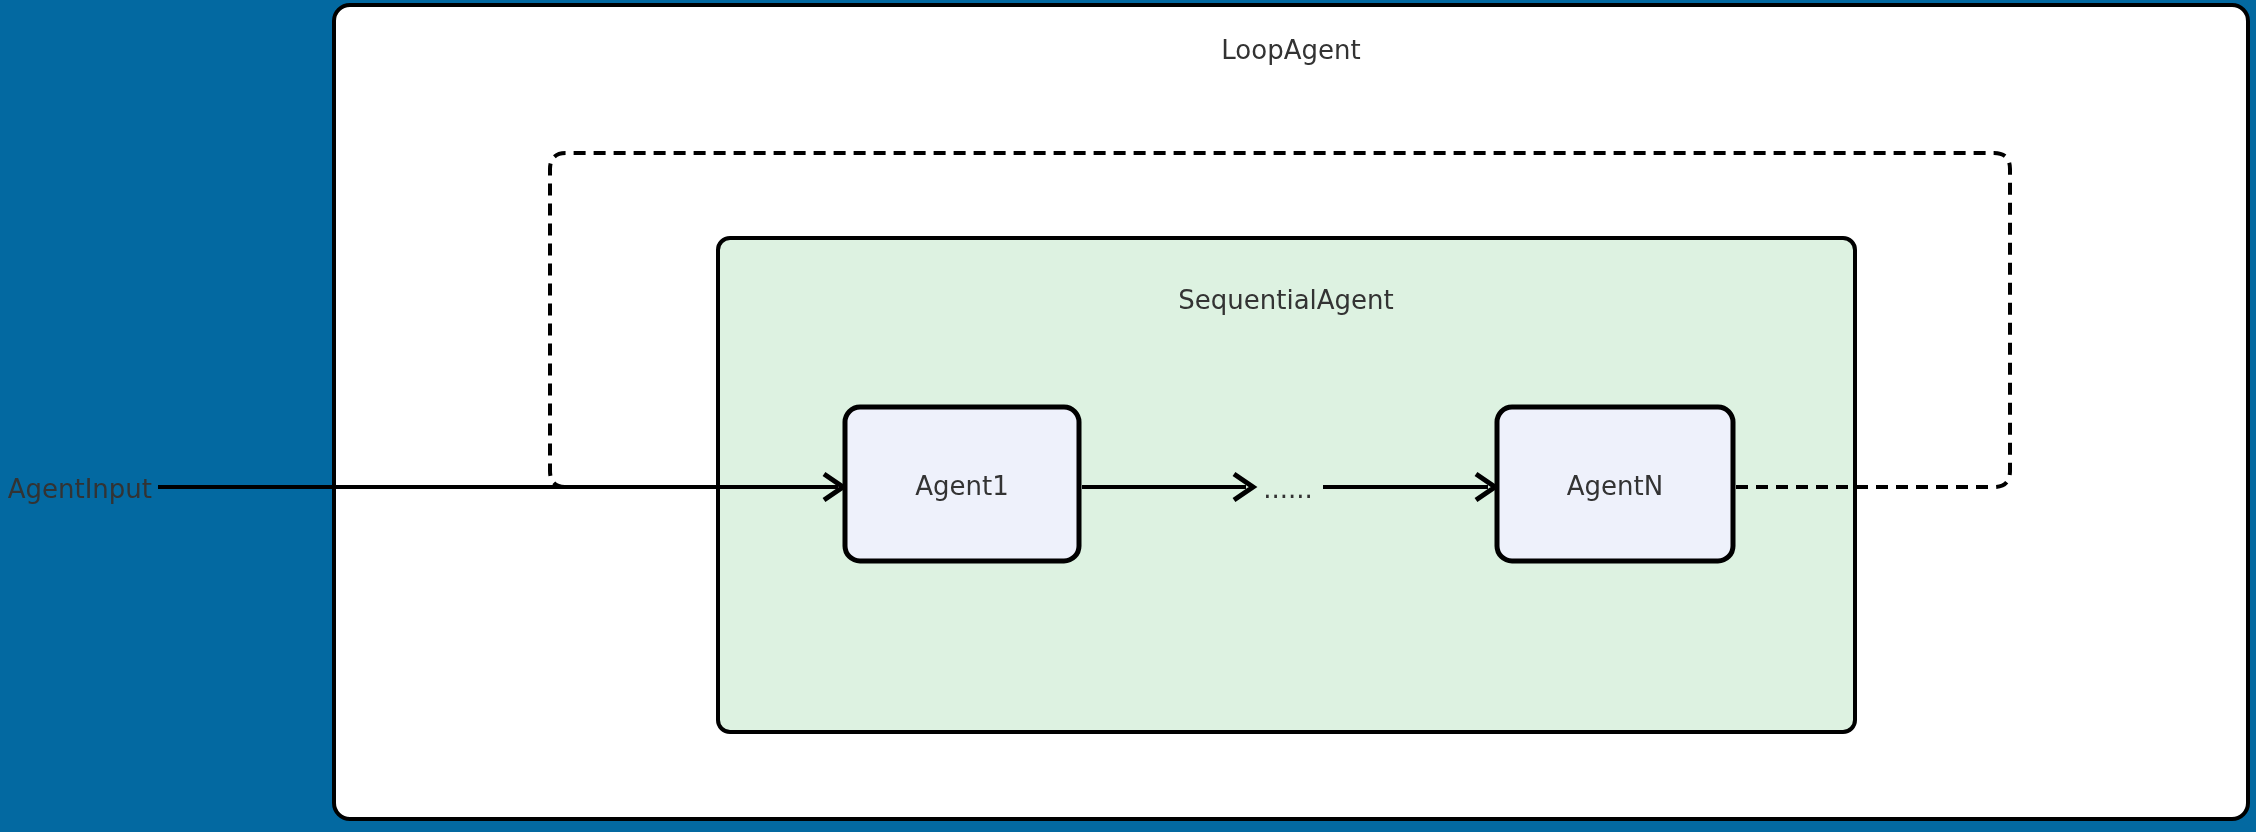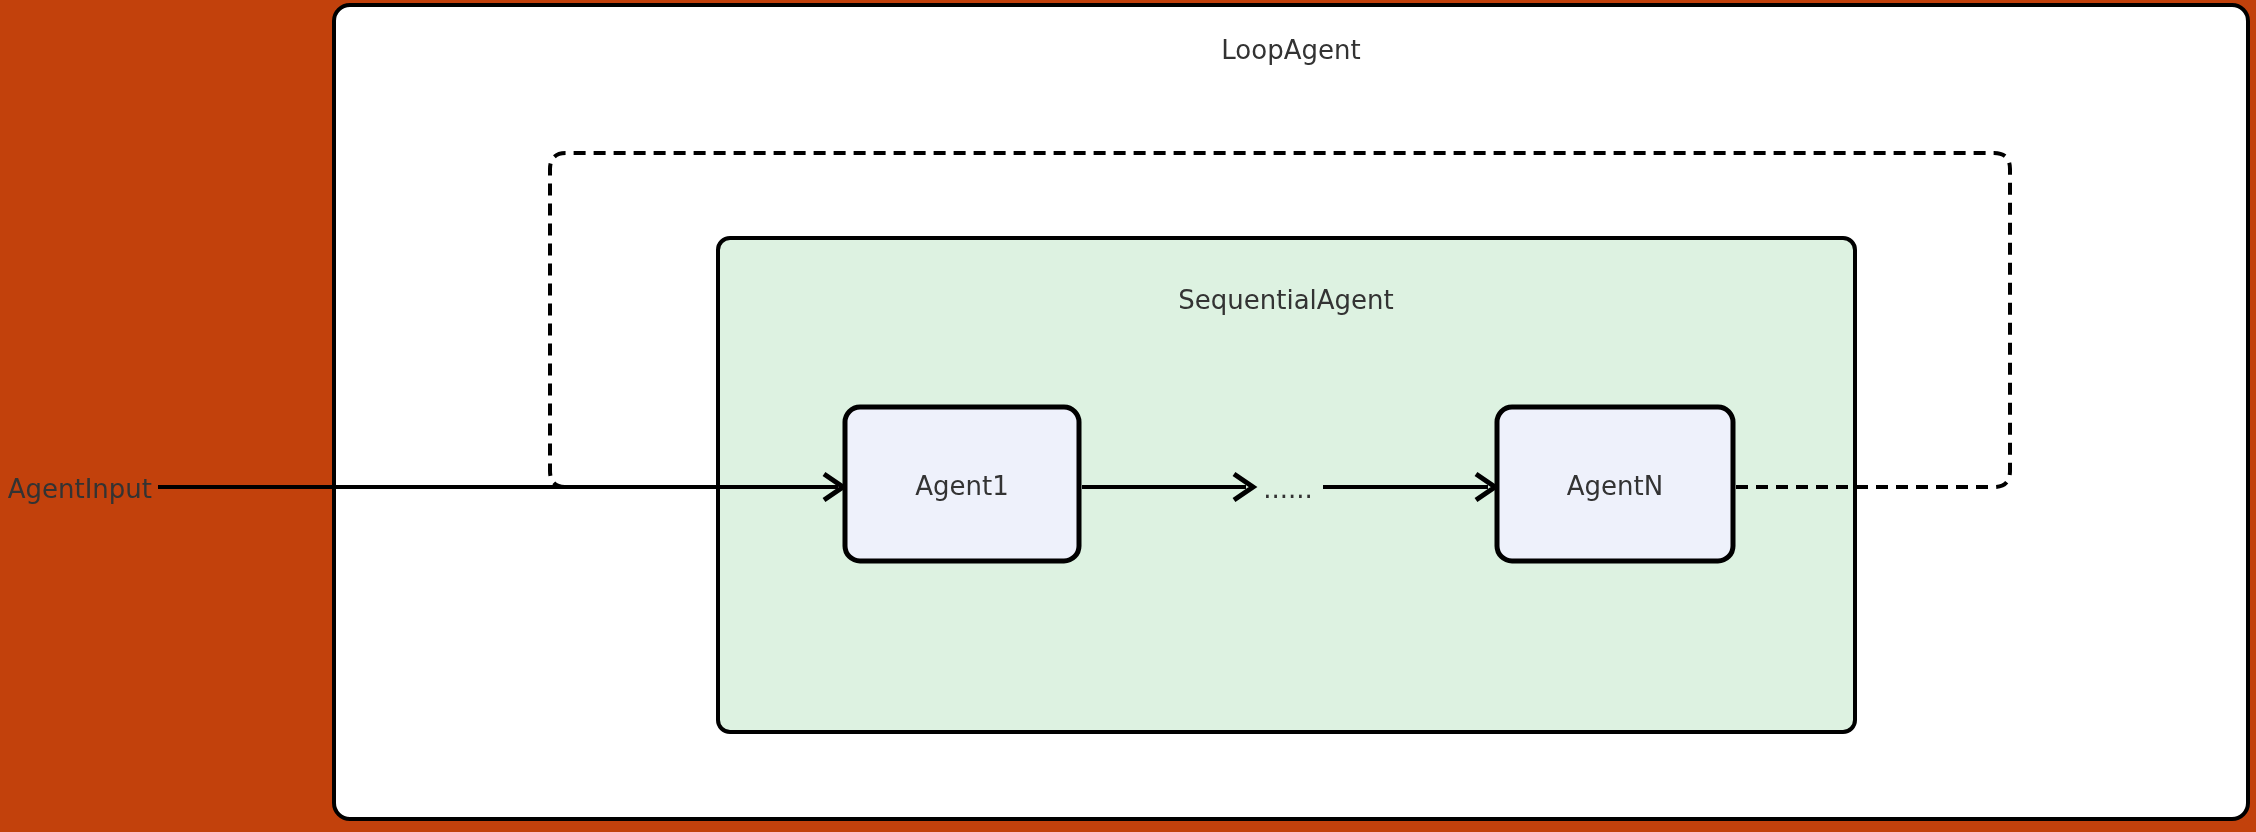--- a/index.html
+++ b/index.html
@@ -4,21 +4,21 @@
 <style>
   html, body {
     margin: 0;
     padding: 0;
     background: #ffffff;
   }
   .stage {
     position: relative;
     width: 2256px;
     height: 832px;
-    background: #c2410c;
+    background: #0369a1;
     font-family: "DejaVu Sans", sans-serif;
   }
   svg { display: block; }
   .diagram-text {
     font-family: "DejaVu Sans", "Liberation Sans", sans-serif;
     font-size: 26px;
     fill: #333333;
   }
   .edge {
     stroke: #000000;

